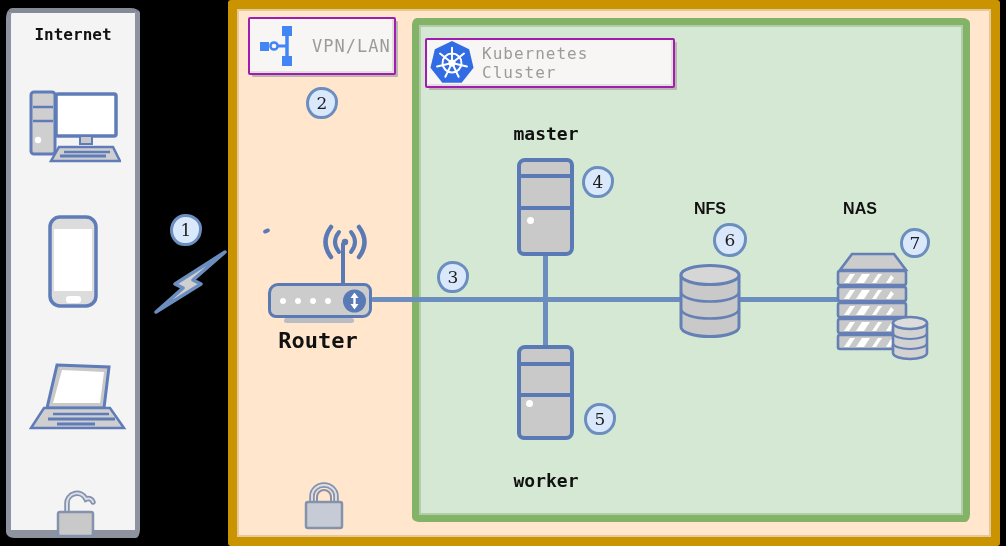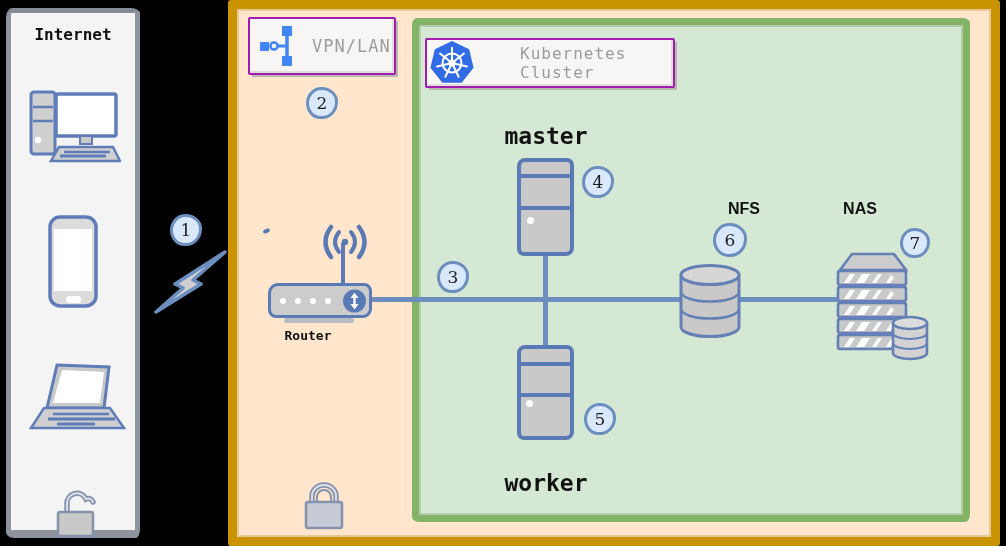--- a/index.html
+++ b/index.html
@@ -16,38 +16,38 @@
     box-shadow: inset 0 0 0 2px rgba(160,110,0,.25); z-index:1; }
   .green-zone { left:412px; top:18px; width:558px; height:504px; background:#d5e8d4;
     border:7px solid #82b366; border-radius:5px 8px 5px 7px / 7px 5px 8px 5px;
     box-shadow: inset 0 0 0 2px rgba(95,135,65,.28); z-index:2; }
 
   
   .label-box { background:#f7f6f5; border:2px solid #a21caf;
     box-shadow:3px 3px 0 -1px #b9b5b0, inset -2px -2px 0 0 #e2e0dd;
     display:flex; align-items:center; z-index:4; border-radius:2px; }
   .vpn-box { left:248px; top:17px; width:148px; height:58px; padding-left:10px; }
-  .k8s-box { left:425px; top:38px; width:250px; height:50px; padding-left:3px;gap:38px; }
+  .k8s-box { left:425px; top:38px; width:250px; height:50px; padding-left:3px; }
   .label-box .txt { color:#9b9b9b; }
   .vpn-box .txt { font-size:17px; letter-spacing:1px; margin-left:14px; }
   .k8s-box .txt { font-size:16px; letter-spacing:1px; margin-left:8px; }
 
   .k8s-logo { width:44px; height:44px; background:#326ce5; flex:0 0 44px;
     clip-path:polygon(50% 0%,89% 19%,99% 61%,72% 95%,28% 95%,1% 61%,11% 19%);
     display:flex; align-items:center; justify-content:center; }
 
   
   .badge { width:32px; height:32px; background:#dae8fc; border:3px solid #6c8ebf;
     border-radius:48% 52% 50% 46% / 52% 46% 54% 50%;
     display:flex; align-items:center; justify-content:center;
     font-family:"DejaVu Serif", serif; font-size:17px; color:#1c1c1c; z-index:6; }
 
   
   .node-label { font-weight:bold; color:#111; text-align:center; z-index:5; }
-  .mono-label { font-family:"DejaVu Sans Mono", monospace; font-size:23px; }
+  .mono-label { font-family:"DejaVu Sans Mono", monospace; font-size:18px; }
   .sans-label { font-family:"Liberation Sans", sans-serif; font-size:16px; }
   .internet-title { width:100%; text-align:center; margin-top:12px; font-weight:bold;
     font-size:16px; color:#111; }
 
   
   .h-line { left:371px; top:297px; width:474px; height:5px; background:#6c8ebf;
     border-radius:3px; z-index:3; }
   .v-line { left:543px; top:254px; width:5px; height:93px; background:#6c8ebf;
     border-radius:3px; z-index:3; }
 
@@ -178,40 +178,40 @@
     <div class="led"></div>
     <div class="updown">
       <svg width="15" height="17" viewBox="0 0 15 17">
         <line x1="7.5" y1="4" x2="7.5" y2="13" stroke="#ffffff" stroke-width="2.4"></line>
         <polygon points="7.5,0 11.5,5.5 3.5,5.5" fill="#ffffff"></polygon>
         <polygon points="7.5,17 11.5,11.5 3.5,11.5" fill="#ffffff"></polygon>
       </svg>
     </div>
   </div>
   <div class="abs router-base"></div>
-  <div class="abs node-label mono-label" style="left:248px; top:328px; width:120px; font-size:13px;">Router</div>
+  <div class="abs node-label mono-label" style="left:258px; top:328px; width:120px; font-size:22px;">Router</div>
   <div class="abs badge" style="left:437px; top:261px;">3</div>
 
   <div class="abs node-label mono-label" style="left:494px; top:123px; width:104px;">master</div>
   <div class="abs tower master-tower">
     <div class="divider" style="top:12px;"></div>
     <div class="divider" style="top:44px;"></div>
     <div class="dot" style="left:6px; top:55px;"></div>
   </div>
   <div class="abs badge" style="left:582px; top:166px;">4</div>
 
   <div class="abs tower worker-tower">
     <div class="divider" style="top:13px;"></div>
     <div class="divider" style="top:44px;"></div>
     <div class="dot" style="left:5px; top:51px;"></div>
   </div>
   <div class="abs node-label mono-label" style="left:494px; top:470px; width:104px;">worker</div>
   <div class="abs badge" style="left:584px; top:403px;">5</div>
 
-  <div class="abs node-label sans-label" style="left:716px; top:200px; width:56px;">NFS</div>
+  <div class="abs node-label sans-label" style="left:682px; top:200px; width:56px;">NFS</div>
   <div class="abs badge" style="left:713px; top:223px; width:34px; height:34px;">6</div>
   <svg class="abs" style="left:678px; top:263px; z-index:5;" width="64" height="78" viewBox="0 0 64 78">
     <path d="M3,12 V64 A29 9.5 0 0 0 61,64 V12" fill="#c9c9c9" stroke="#6580b5" stroke-width="3"></path>
     <ellipse cx="32" cy="12" rx="29" ry="9.5" fill="#d6d6d6" stroke="#6580b5" stroke-width="3"></ellipse>
     <path d="M3,29 A29 9.5 0 0 0 61,29" fill="none" stroke="#6580b5" stroke-width="2.6"></path>
     <path d="M3,46 A29 9.5 0 0 0 61,46" fill="none" stroke="#6580b5" stroke-width="2.6"></path>
   </svg>
 
   <div class="abs node-label sans-label" style="left:832px; top:200px; width:56px;">NAS</div>
   <div class="abs badge" style="left:900px; top:228px; width:30px; height:30px;">7</div>

